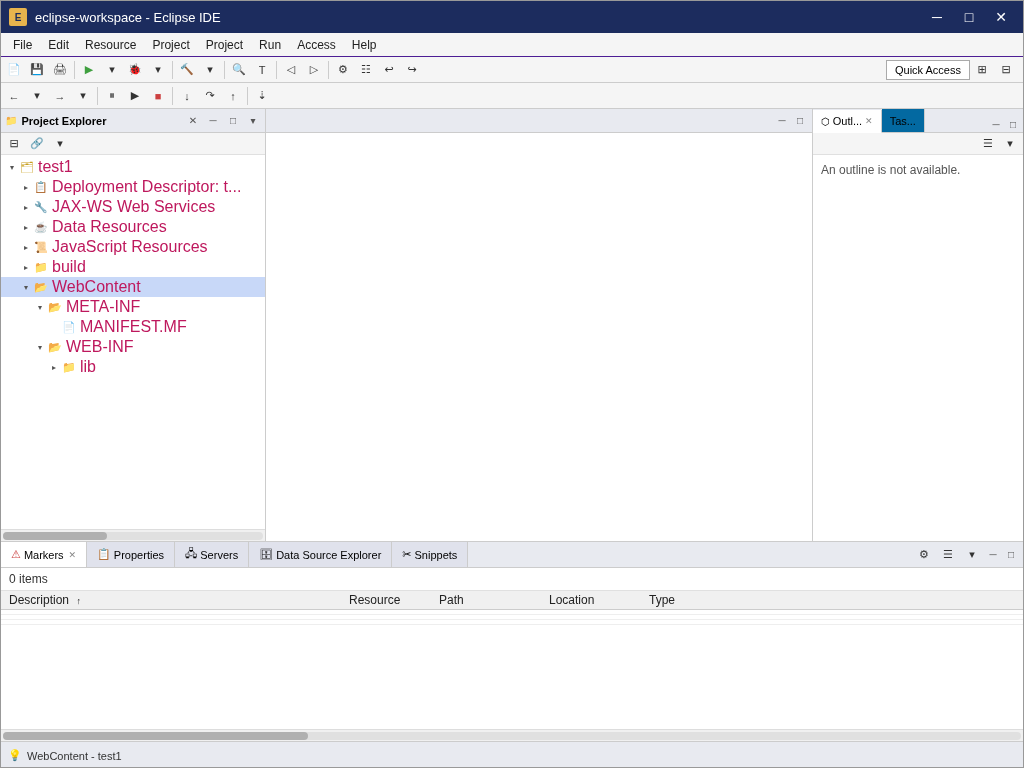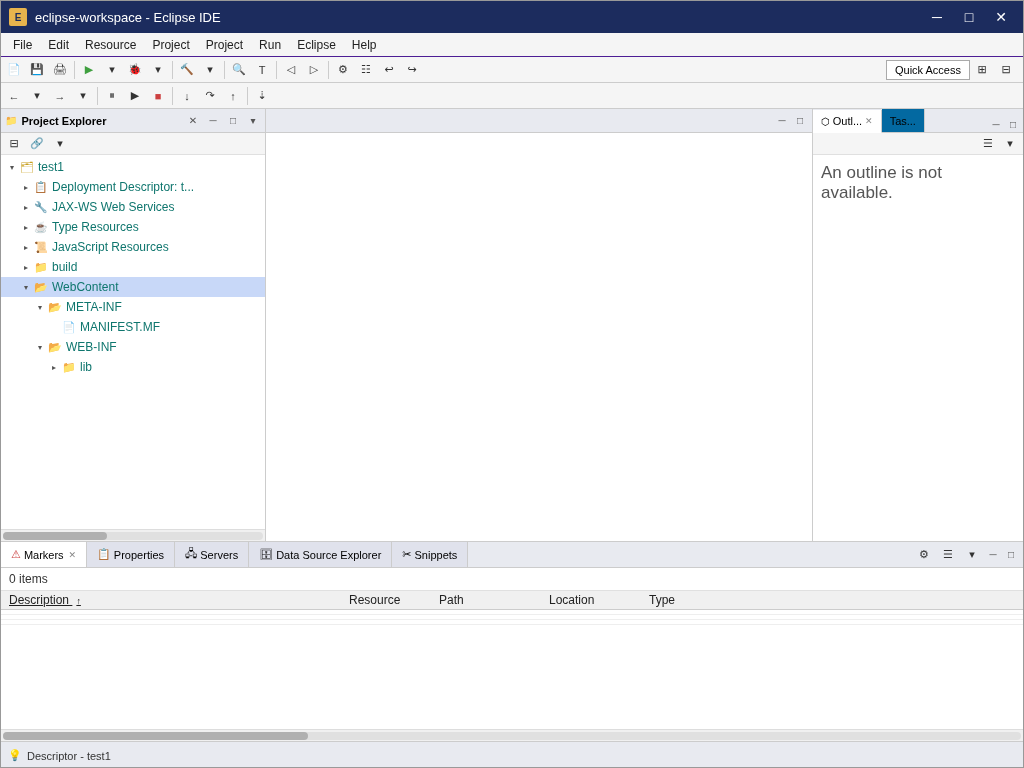--- a/index.html
+++ b/index.html
@@ -216,22 +216,22 @@
       width: 16px;
       height: 16px;
       flex-shrink: 0;
       display: flex;
       align-items: center;
       justify-content: center;
       font-size: 11px;
       margin-right: 3px;
     }
     .tree-item .label {
-      font-size: 12px;
-      color: #0f766e;
+      font-size: 16px;
+      color: #be185d;
     }
     .indent1 { padding-left: 4px; }
     .indent2 { padding-left: 18px; }
     .indent3 { padding-left: 32px; }
     .indent4 { padding-left: 46px; }
 
     
     #editor-area {
       flex: 1;
       background: #f0f0f0;
@@ -297,21 +297,21 @@
       background: #f5f5f5;
       border-bottom: 1px solid #e0e0e0;
       display: flex;
       align-items: center;
       justify-content: flex-end;
       padding: 0 2px;
     }
     .outline-content {
       flex: 1;
       padding: 8px;
-      font-size: 17px;
+      font-size: 12px;
       color: #555;
     }
 
     
     #bottom-panel {
       height: 200px;
       background: white;
       border-top: 1px solid #ccc;
       display: flex;
       flex-direction: column;
@@ -367,21 +367,21 @@
       border-bottom: 1px solid #ccc;
       font-weight: normal;
       color: #222;
       cursor: pointer;
     }
     .markers-table td {
       padding: 2px 8px;
       border-bottom: 1px solid #eee;
       color: #333;
     }
-    .col-desc { width: 340px; text-decoration: underline; }
+    .col-desc { width: 340px; }
     .col-res { width: 90px; }
     .col-path { width: 110px; }
     .col-loc { width: 100px; }
     .col-type { width: auto; }
 
     
     #status-bar {
       height: 28px;
       background: #e8eaf0;
       border-top: 1px solid #ccc;
@@ -461,21 +461,21 @@
   </div>
 </div>
 
 <div id="menu-bar">
   <span class="menu-item">File</span>
   <span class="menu-item">Edit</span>
   <span class="menu-item">Resource</span>
   <span class="menu-item">Project</span>
   <span class="menu-item">Project</span>
   <span class="menu-item">Run</span>
-  <span class="menu-item">Eclipse</span>
+  <span class="menu-item">Access</span>
   <span class="menu-item">Help</span>
 </div>
 
 <div id="toolbar1">
   <button class="tb-btn">📄</button>
   <button class="tb-btn">💾</button>
   <button class="tb-btn">🖨</button>
   <div class="tb-sep"></div>
   <button class="tb-btn" style="color:#40a040">▶</button>
   <button class="tb-btn">▾</button>
@@ -555,21 +555,21 @@
 
         <div class="tree-item indent2">
           <span class="toggle">▸</span>
           <span class="icon icon-blue">🔧</span>
           <span class="label">JAX-WS Web Services</span>
         </div>
 
         <div class="tree-item indent2">
           <span class="toggle">▸</span>
           <span class="icon icon-java">☕</span>
-          <span class="label">Type Resources</span>
+          <span class="label">Data Resources</span>
         </div>
 
         <div class="tree-item indent2">
           <span class="toggle">▸</span>
           <span class="icon icon-java">📜</span>
           <span class="label">JavaScript Resources</span>
         </div>
 
         <div class="tree-item indent2">
           <span class="toggle">▸</span>
@@ -715,15 +715,15 @@
         <div class="scroll-thumb" style="width:30%;left:0"></div>
       </div>
     </div>
   </div>
 
 </div>
 
 <div id="status-bar">
   <div class="status-left">
     <span class="status-icon">💡</span>
-    <span>Descriptor - test1</span>
+    <span>WebContent - test1</span>
   </div>
 </div>
 
 </body></html>

